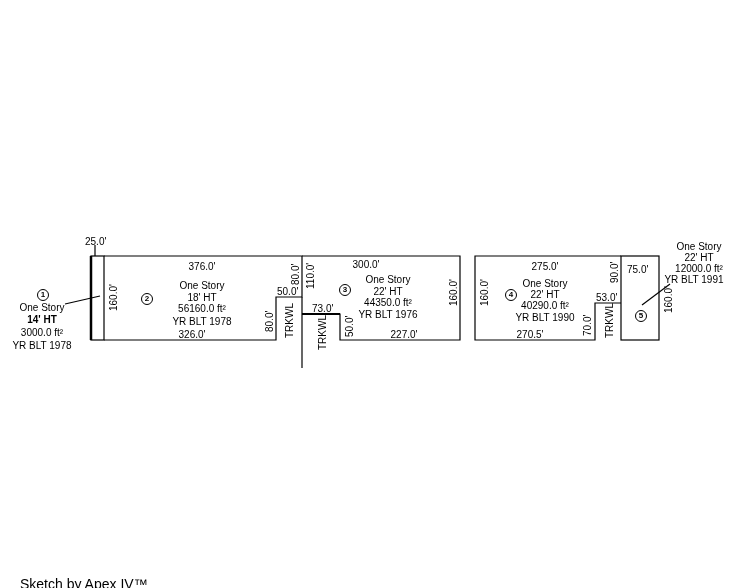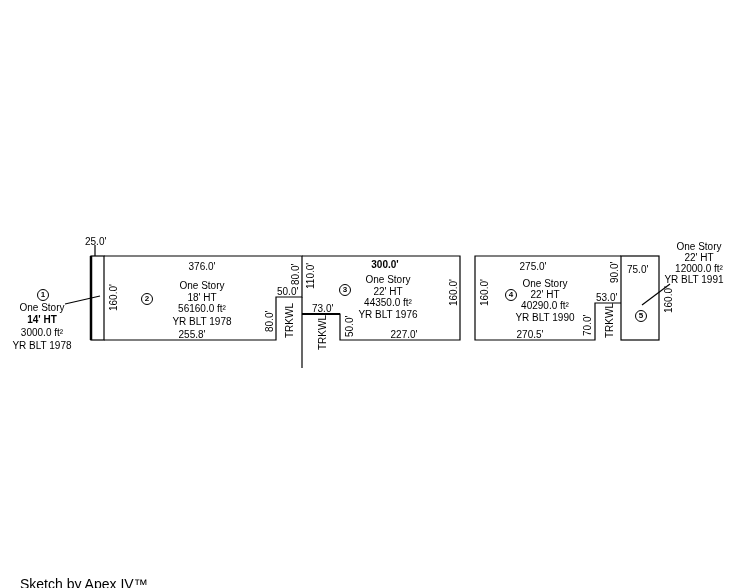--- a/index.html
+++ b/index.html
@@ -45,42 +45,42 @@
 <div class="t c" style="left:12px;top:327px;width:60px;">3000.0 ft²</div>
 <div class="t c" style="left:2px;top:340px;width:80px;">YR BLT 1978</div>
 
 <div class="t v" style="left:108px;top:311px;">160.0'</div>
 <div class="circ" style="left:141px;top:293px;">2</div>
 <div class="t c" style="left:172px;top:261px;width:60px;">376.0'</div>
 <div class="t c" style="left:162px;top:280px;width:80px;">One Story</div>
 <div class="t c" style="left:162px;top:292px;width:80px;">18' HT</div>
 <div class="t c" style="left:162px;top:303px;width:80px;">56160.0 ft²</div>
 <div class="t c" style="left:152px;top:316px;width:100px;">YR BLT 1978</div>
-<div class="t c" style="left:162px;top:329px;width:60px;">255.8'</div>
+<div class="t c" style="left:162px;top:329px;width:60px;">326.0'</div>
 <div class="t v" style="left:264px;top:332px;">80.0'</div>
 <div class="t" style="left:277px;top:286px;">50.0'</div>
 <div class="t v" style="left:290px;top:285px;">80.0'</div>
 <div class="t v" style="left:284px;top:338px;">TRKWL</div>
 
 <div class="t v" style="left:305px;top:289px;">110.0'</div>
 <div class="circ" style="left:339px;top:284px;">3</div>
-<div class="t c" style="left:355px;top:259px;width:60px;font-weight:bold;">300.0'</div>
+<div class="t c" style="left:336px;top:259px;width:60px;">300.0'</div>
 <div class="t c" style="left:348px;top:274px;width:80px;">One Story</div>
 <div class="t c" style="left:348px;top:286px;width:80px;">22' HT</div>
 <div class="t c" style="left:348px;top:297px;width:80px;">44350.0 ft²</div>
 <div class="t c" style="left:338px;top:309px;width:100px;">YR BLT 1976</div>
 <div class="t" style="left:312px;top:303px;">73.0'</div>
 <div class="t v" style="left:344px;top:337px;">50.0'</div>
 <div class="t c" style="left:374px;top:329px;width:60px;">227.0'</div>
 <div class="t v" style="left:448px;top:306px;">160.0'</div>
 <div class="t v" style="left:317px;top:350px;">TRKWL</div>
 
 <div class="t v" style="left:479px;top:306px;">160.0'</div>
 <div class="circ" style="left:505px;top:289px;">4</div>
-<div class="t c" style="left:503px;top:261px;width:60px;">275.0'</div>
+<div class="t c" style="left:515px;top:261px;width:60px;">275.0'</div>
 <div class="t c" style="left:505px;top:278px;width:80px;">One Story</div>
 <div class="t c" style="left:505px;top:289px;width:80px;">22' HT</div>
 <div class="t c" style="left:505px;top:300px;width:80px;">40290.0 ft²</div>
 <div class="t c" style="left:495px;top:312px;width:100px;">YR BLT 1990</div>
 <div class="t c" style="left:500px;top:329px;width:60px;">270.5'</div>
 <div class="t v" style="left:582px;top:336px;">70.0'</div>
 <div class="t" style="left:596px;top:292px;">53.0'</div>
 <div class="t v" style="left:609px;top:283px;">90.0'</div>
 <div class="t v" style="left:604px;top:338px;">TRKWL</div>
 

